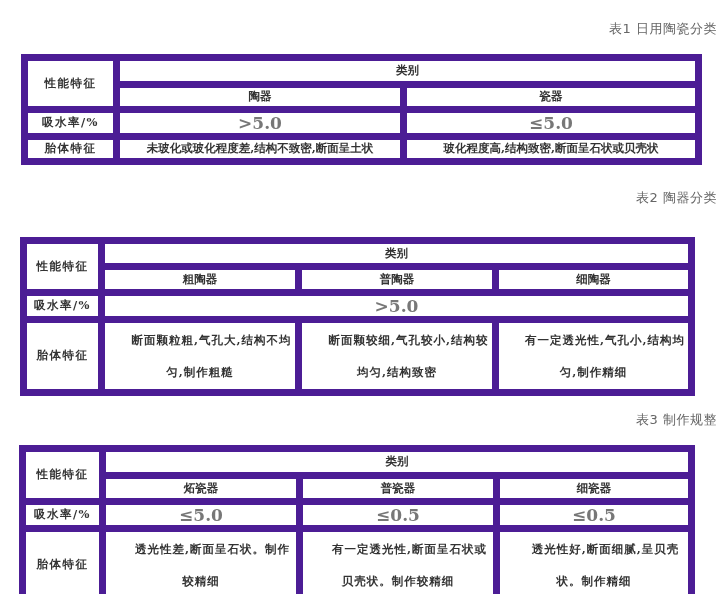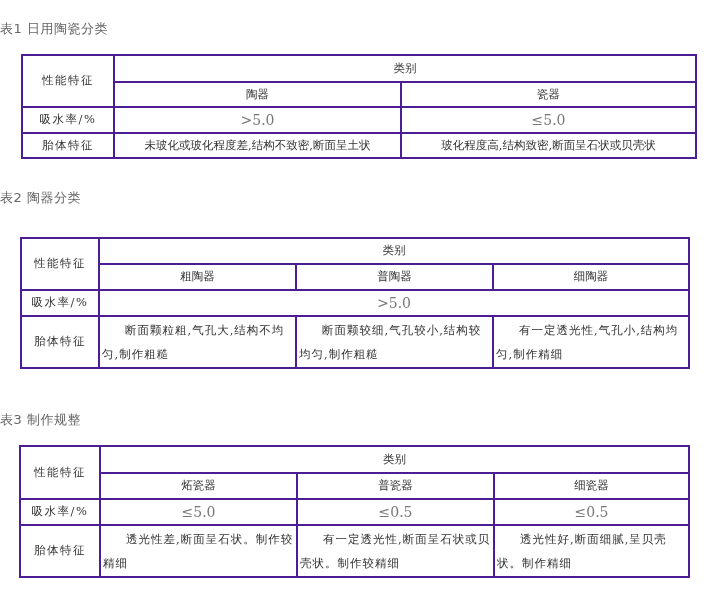--- a/index.html
+++ b/index.html
@@ -2,40 +2,40 @@
 <html><head>
   <meta charset="utf-8">
   <style>
     html, body { margin: 0; padding: 0; background: #ffffff; }
     body {
       width: 717px; height: 594px; position: relative; overflow: hidden;
       font-family: "DejaVu Serif", "Liberation Serif", serif;
       color: #333;
     }
     .caption {
-      position: absolute; left: 0; width: 717px; text-align: left;
+      position: absolute; left: 0; width: 717px; text-align: right;
       font-family: "DejaVu Sans", "Liberation Sans", sans-serif;
       font-size: 13px; color: #666; letter-spacing: 0.5px;
     }
     table.t {
       position: absolute; border-collapse: collapse; table-layout: fixed;
       border: 1.5px solid #555;
       font-size: 11.5px; color: #333;
     }
     table.t td {
-      border: 2px solid #4c1d95; text-align: center; vertical-align: middle;
-      padding: 0; line-height: 1.2;
+      border: 7px solid #4c1d95; text-align: center; vertical-align: middle;
+      padding: 0; line-height: 1.2; font-weight: bold;
     }
     table.t td.thick-bottom { border-bottom: 1.5px solid #555; }
     table.t td.desc {
-      text-align: left; text-indent: 2em; line-height: 24px; padding: 1px 2px;
+      text-align: center; text-indent: 2em; line-height: 32px; padding: 1px 2px;
       letter-spacing: 1px;
     }
     table.t td.rowlabel { letter-spacing: 1.5px; }
-    .val { color: #777; font-size: 14px; }
+    .val { color: #777; font-size: 17px; }
   </style>
 </head>
 <body>
 
 <div class="caption" style="top:20px;">表1 日用陶瓷分类</div>
 <table class="t" style="left:21px; top:54px; width:674px;">
   <colgroup>
       <col style="width:92px">
       <col style="width:287px">
       <col style="width:295px">
@@ -80,21 +80,21 @@
     <td class="thick-bottom">普陶器</td>
     <td class="thick-bottom">细陶器</td>
   </tr>
   <tr style="height:26px;">
     <td class="rowlabel">吸水率/%</td>
     <td colspan="3" class="val">&gt;5.0</td>
   </tr>
   <tr style="height:52px;">
     <td class="rowlabel">胎体特征</td>
     <td class="desc">断面颗粒粗,气孔大,结构不均匀,制作粗糙</td>
-    <td class="desc">断面颗较细,气孔较小,结构较均匀,制作粗糙</td>
+    <td class="desc">断面颗较细,气孔较小,结构较均匀,结构致密</td>
     <td class="desc">有一定透光性,气孔小,结构均匀,制作精细</td>
   </tr>
 </tbody>
   </table>
 
 <div class="caption" style="top:411px;">表3 制作规整</div>
 <table class="t" style="left:19px; top:445px; width:669px;">
   <colgroup>
       <col style="width:80px">
       <col style="width:197px">

